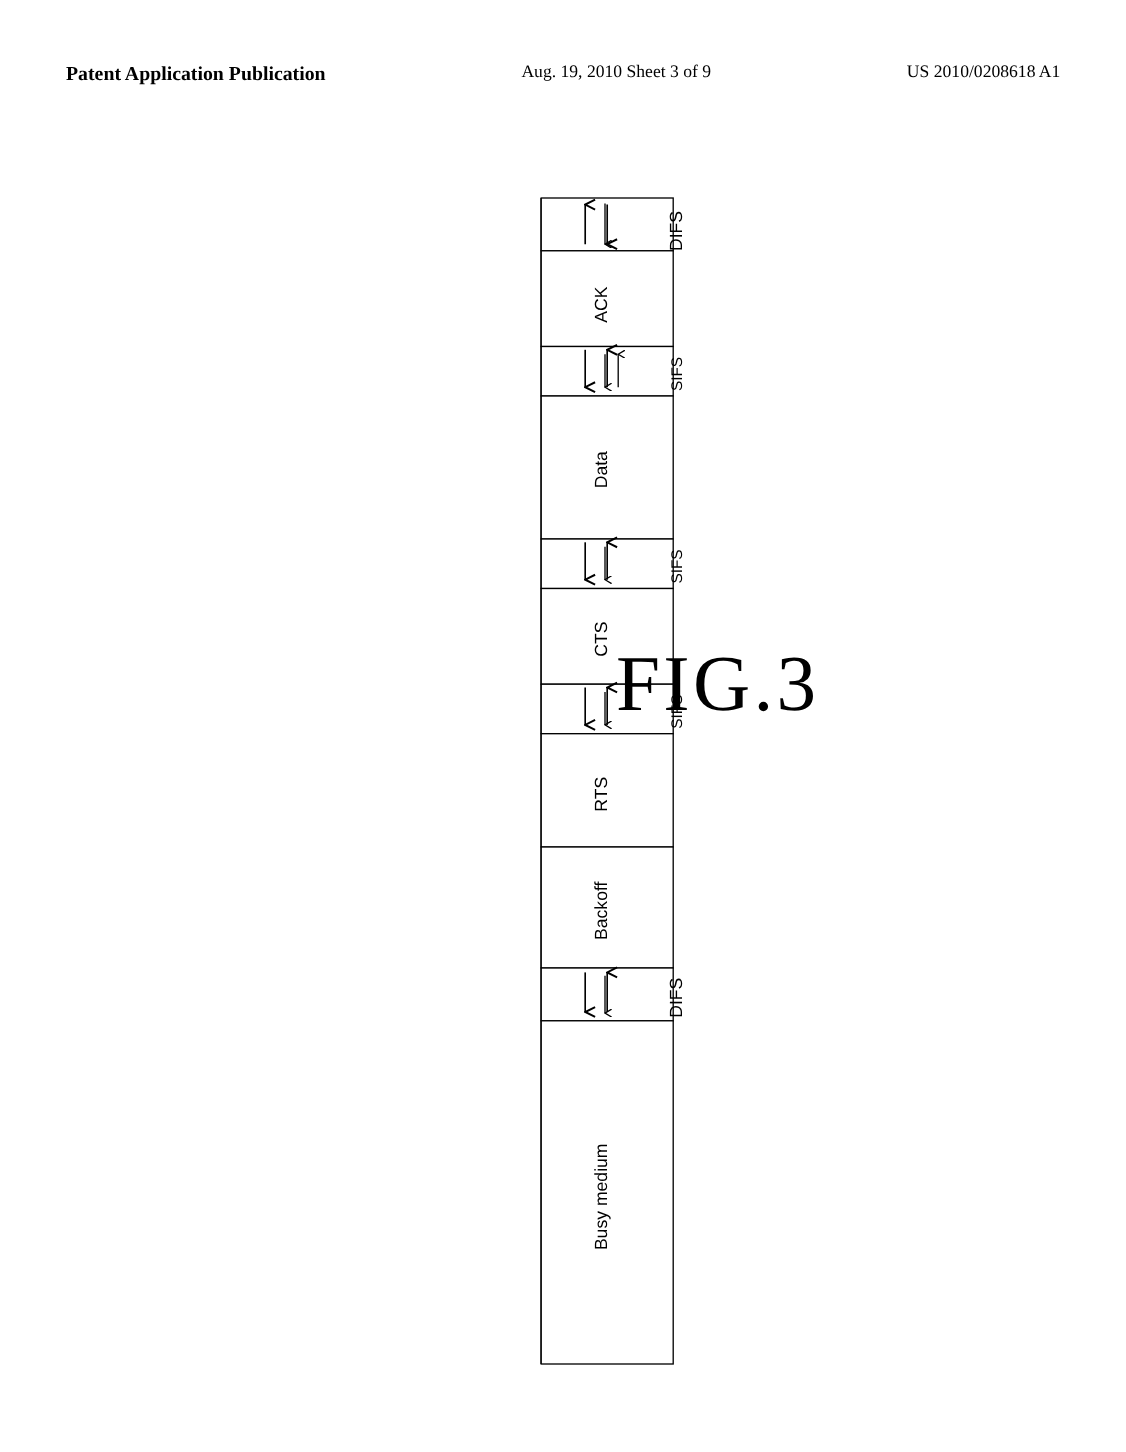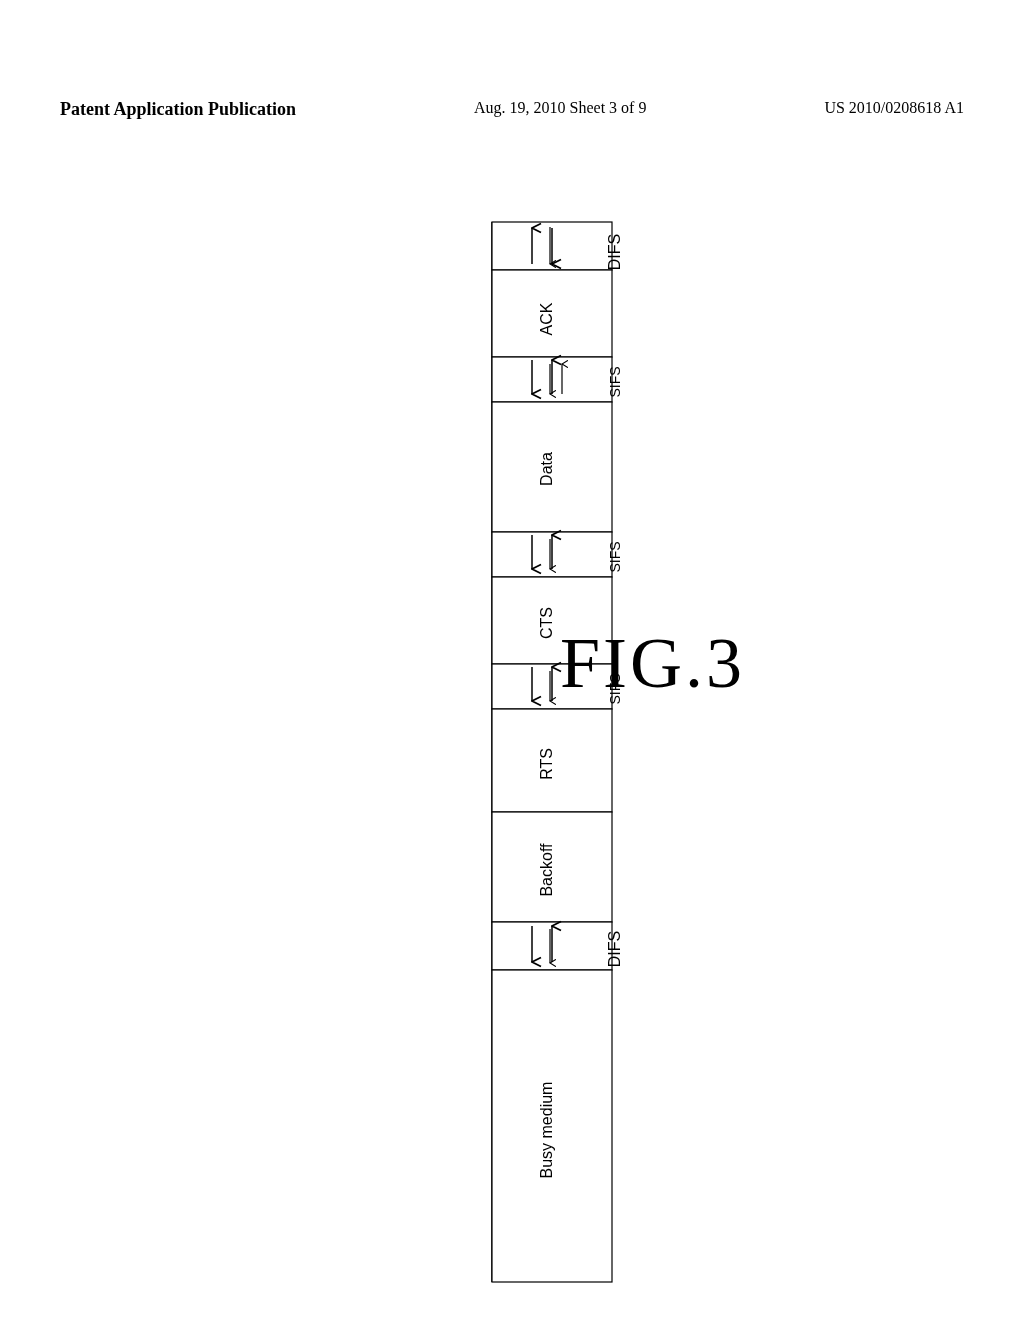--- a/index.html
+++ b/index.html
@@ -11,21 +11,20 @@
       height: 1320px;
       overflow: hidden;
       position: relative;
     }
 
     .header {
       display: flex;
       justify-content: space-between;
       align-items: flex-start;
       padding: 55px 60px 0 60px;
-      margin-top: 42px;
     }
 
     .header-left {
       font-size: 18px;
       font-weight: bold;
       line-height: 1.4;
     }
 
     .header-center {
       font-size: 16px;

